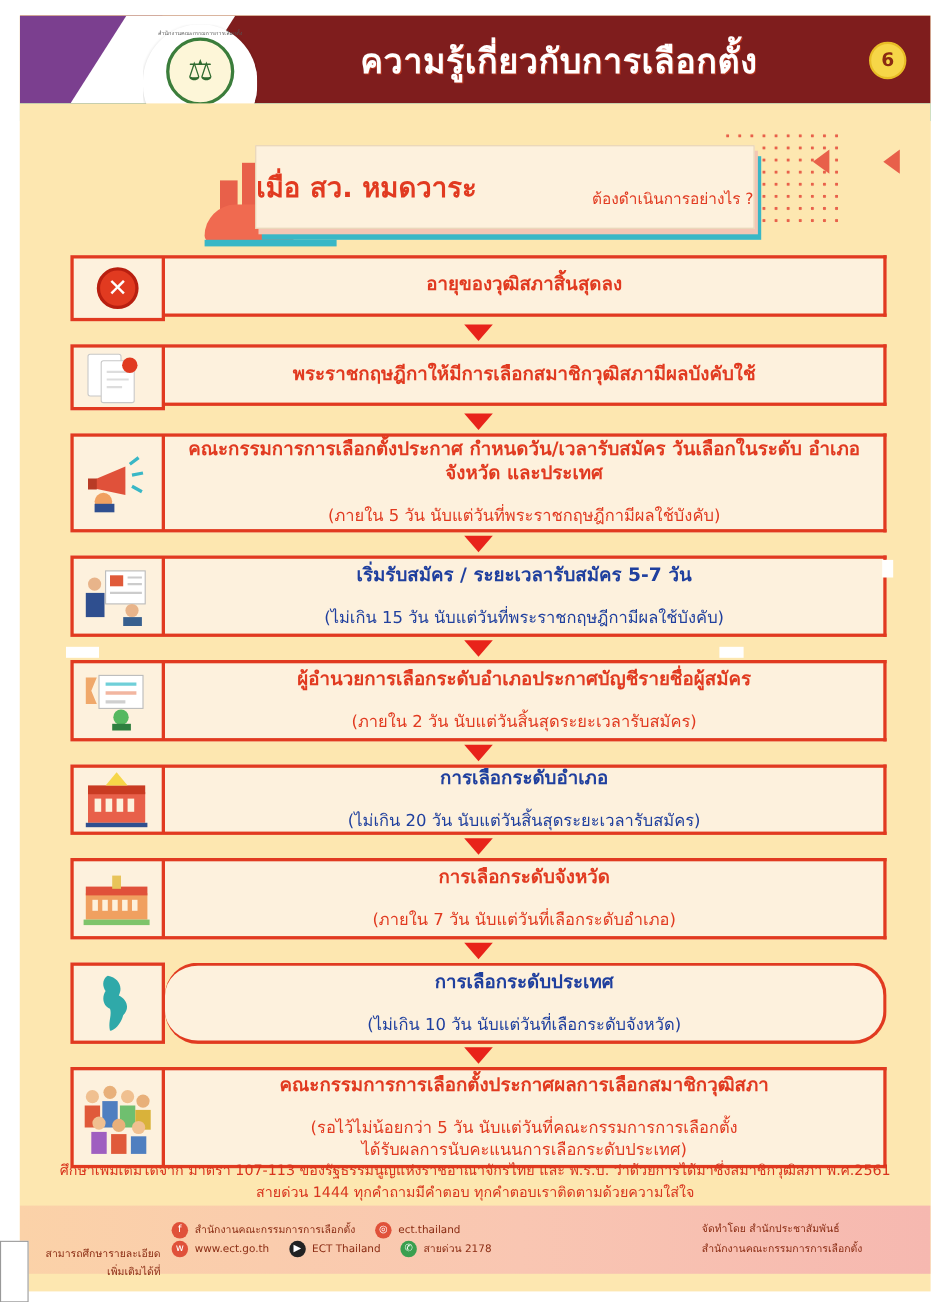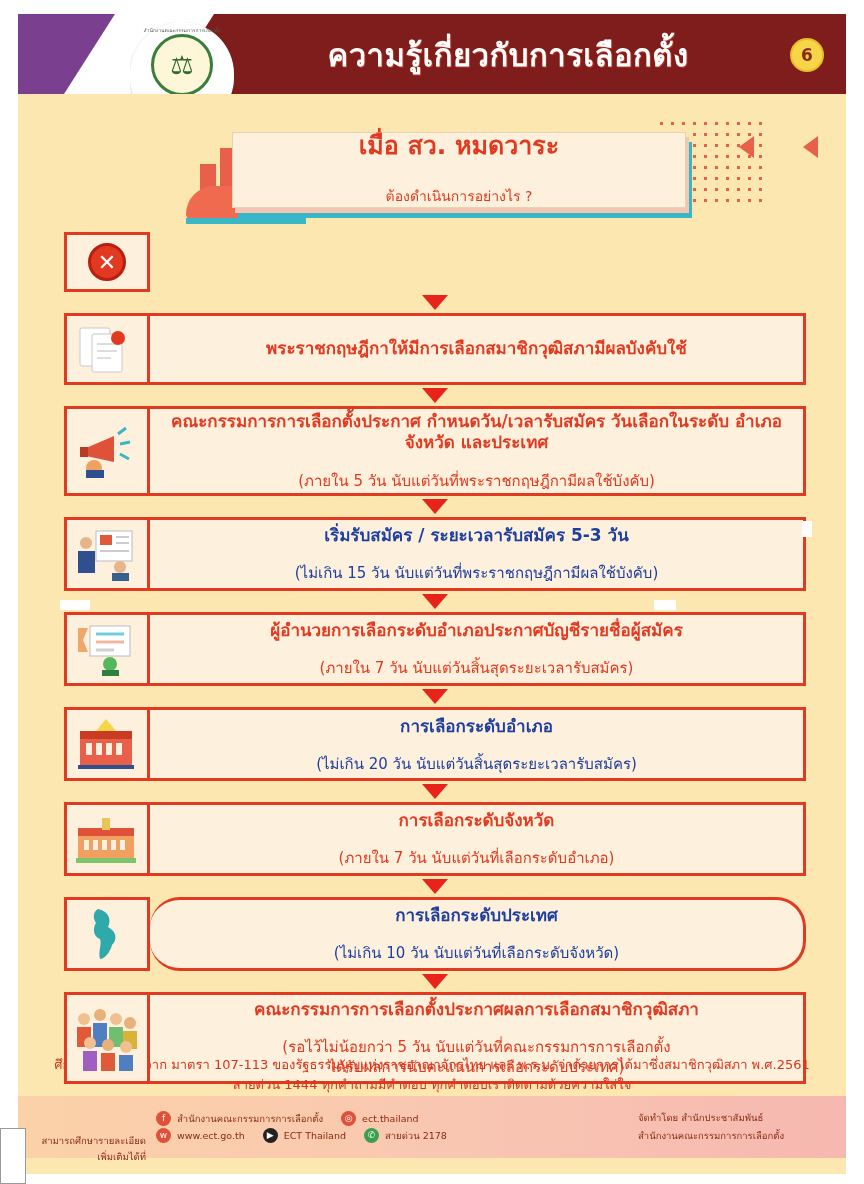--- a/index.html
+++ b/index.html
@@ -132,22 +132,22 @@
   .tc-shadow1 {
     position: absolute; left: 3px; top: 5px;
     width: 454px; height: 76px;
     background: #f3c6b4;
   }
   .tc-main {
     position: absolute; left: 0; top: 0;
     width: 454px; height: 76px;
     background: #fdf1dd;
     border: 1px solid #e7d3b4;
-    display: flex; flex-direction: column;
-    align-items: center; justify-content: flex-end;
+    display: flex; flex-direction: row;
+    align-items: center; justify-content: space-between;
   }
   .tc-line1 { color: #e13a20; font-size: 25px; font-weight: bold; }
   .tc-line2 { color: #e13a20; font-size: 14px; margin-top: 20px; }
 
   
   .chartdeco { position: absolute; left: 168px; top: 44px; width: 110px; height: 90px; }
   .cd-bar { position: absolute; bottom: 18px; background: #e8604a; }
   .cd-cloud {
     position: absolute; bottom: 8px; left: 0;
     width: 82px; height: 34px; background: #f06a50;
@@ -279,39 +279,42 @@
       </div>
 
       <div class="rows">
 
         <div class="row">
           <div class="icon-box">
             <div class="ico">
               <div class="ic-circle">✕</div>
             </div>
           </div>
+          <div class="text-box" style="height:56px;">
+            <div class="t-main">อายุของวุฒิสภาสิ้นสุดลง</div>
+          </div>
         </div>
         <div class="arrow-wrap">
             <div class="arrow"></div>
           </div>
 
         <div class="row">
           <div class="icon-box">
             <div class="ico">
               <svg width="62" height="52" viewBox="0 0 62 52">
                 <rect x="6" y="6" width="30" height="38" rx="2" fill="#fff" stroke="#c8c8c8"></rect>
                 <rect x="18" y="12" width="30" height="38" rx="2" fill="#fff" stroke="#c8c8c8"></rect>
                 <line x1="23" y1="22" x2="43" y2="22" stroke="#ddd" stroke-width="2"></line>
                 <line x1="23" y1="29" x2="43" y2="29" stroke="#ddd" stroke-width="2"></line>
                 <line x1="23" y1="36" x2="37" y2="36" stroke="#ddd" stroke-width="2"></line>
                 <circle cx="44" cy="16" r="7" fill="#e13a20"></circle>
               </svg>
             </div>
           </div>
-          <div class="text-box" style="height:72px;">
+          <div class="text-box" style="height:56px;">
             <div class="t-main u">พระราชกฤษฎีกาให้มีการเลือกสมาชิกวุฒิสภามีผลบังคับใช้</div>
           </div>
         </div>
         <div class="arrow-wrap">
             <div class="arrow"></div>
           </div>
 
         <div class="row">
           <div class="icon-box">
             <div class="ico">
@@ -343,21 +346,21 @@
                 <line x1="42" y1="16" x2="55" y2="16" stroke="#ccc" stroke-width="2"></line>
                 <line x1="26" y1="24" x2="55" y2="24" stroke="#ccc" stroke-width="2"></line>
                 <circle cx="12" cy="16" r="6" fill="#e8b48a"></circle>
                 <rect x="4" y="24" width="17" height="22" fill="#2f4f8f"></rect>
                 <circle cx="46" cy="40" r="6" fill="#e8b48a"></circle>
                 <rect x="38" y="46" width="17" height="10" fill="#38608f"></rect>
               </svg>
             </div>
           </div>
           <div class="text-box" style="height:74px;">
-            <div class="t-main blue">เริ่มรับสมัคร / ระยะเวลารับสมัคร 5-3 วัน</div>
+            <div class="t-main blue">เริ่มรับสมัคร / ระยะเวลารับสมัคร 5-7 วัน</div>
             <div class="t-sub blue">(ไม่เกิน 15 วัน นับแต่วันที่พระราชกฤษฎีกามีผลใช้บังคับ)</div>
           </div>
           <div class="notch" style="right:-6px; top:4px; width:10px; height:16px;"></div>
         </div>
         <div class="arrow-wrap">
             <div class="arrow"></div>
           </div>
 
         <div class="row">
           <div class="icon-box">
@@ -368,21 +371,21 @@
                 <line x1="22" y1="20" x2="50" y2="20" stroke="#f2b6a0" stroke-width="3"></line>
                 <line x1="22" y1="28" x2="40" y2="28" stroke="#cfcfcf" stroke-width="3"></line>
                 <path d="M4 6 L14 6 L9 18 L14 30 L4 30 Z" fill="#f0a86a"></path>
                 <circle cx="36" cy="42" r="7" fill="#55b85f"></circle>
                 <rect x="28" y="48" width="17" height="8" fill="#2f7f3f"></rect>
               </svg>
             </div>
           </div>
           <div class="text-box" style="height:74px;">
             <div class="t-main">ผู้อำนวยการเลือกระดับอำเภอประกาศบัญชีรายชื่อผู้สมัคร</div>
-            <div class="t-sub">(ภายใน 7 วัน นับแต่วันสิ้นสุดระยะเวลารับสมัคร)</div>
+            <div class="t-sub">(ภายใน 2 วัน นับแต่วันสิ้นสุดระยะเวลารับสมัคร)</div>
           </div>
           <div class="notch" style="left:-4px; top:-12px; width:30px; height:10px;"></div>
           <div class="notch" style="right:130px; top:-12px; width:22px; height:10px;"></div>
         </div>
         <div class="arrow-wrap">
             <div class="arrow"></div>
           </div>
 
         <div class="row">
           <div class="icon-box">
@@ -394,21 +397,21 @@
                 <g fill="#fdf1dd">
                   <rect x="12" y="26" width="6" height="12"></rect>
                   <rect x="22" y="26" width="6" height="12"></rect>
                   <rect x="32" y="26" width="6" height="12"></rect>
                   <rect x="42" y="26" width="6" height="12"></rect>
                 </g>
                 <rect x="4" y="48" width="56" height="4" fill="#2f4f8f"></rect>
               </svg>
             </div>
           </div>
-          <div class="text-box" style="height:74px;justify-content:space-between;">
+          <div class="text-box" style="height:64px;">
             <div class="t-main blue">การเลือกระดับอำเภอ</div>
             <div class="t-sub blue">(ไม่เกิน 20 วัน นับแต่วันสิ้นสุดระยะเวลารับสมัคร)</div>
           </div>
         </div>
         <div class="arrow-wrap">
             <div class="arrow"></div>
           </div>
 
         <div class="row">
           <div class="icon-box">

